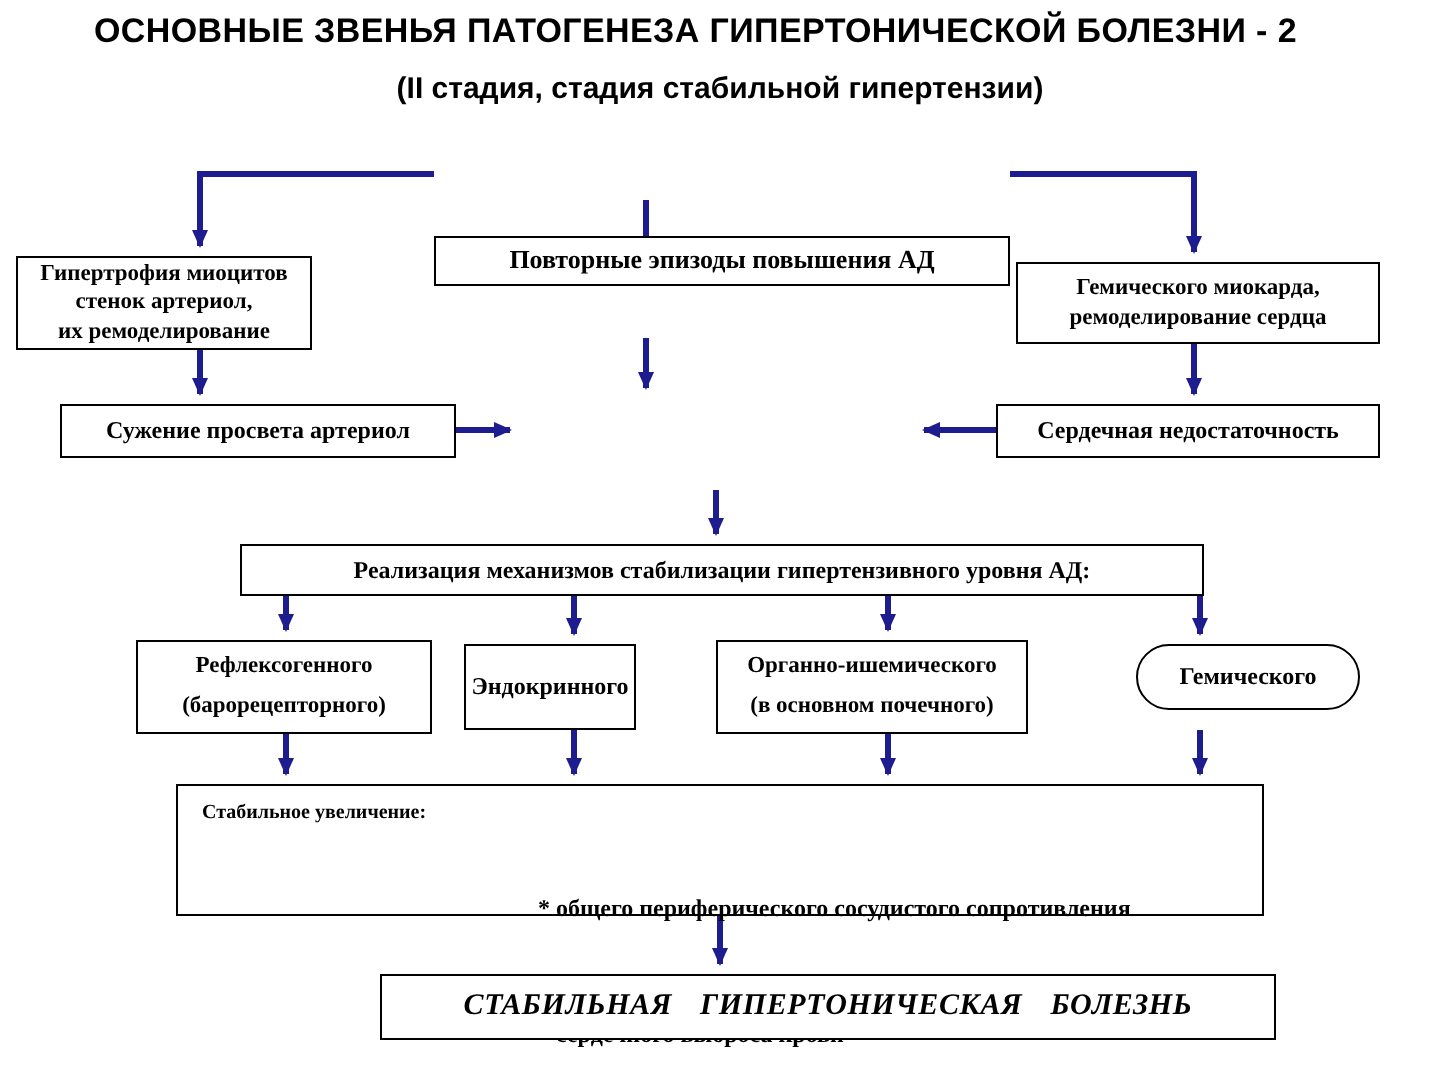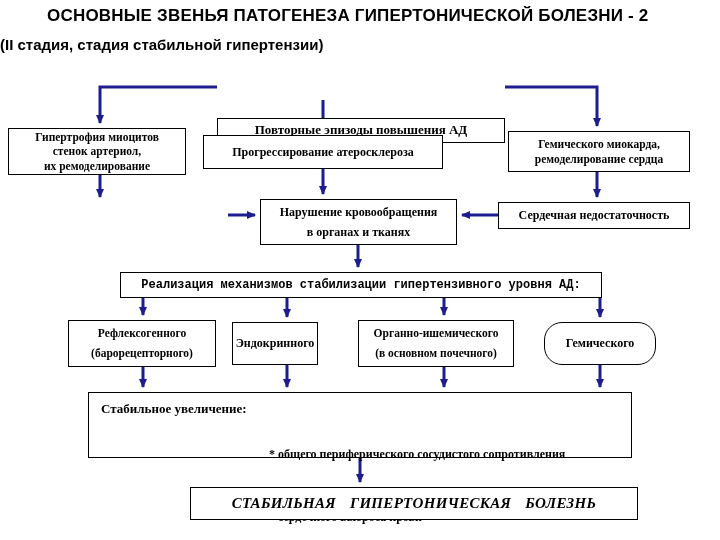--- a/index.html
+++ b/index.html
@@ -7,33 +7,33 @@
     position:relative;width:720px;height:540px;background:#fff;overflow:hidden;
     font-family:"Liberation Serif", serif;color:#000;
   }
   .title{
     position:absolute;top:6px;left:0;width:720px;text-align:left;
     font-family:"Liberation Sans", sans-serif;font-weight:bold;font-size:17px;
     letter-spacing:.2px;
     padding-left:47px;
   }
   .subtitle{
-    position:absolute;top:36px;left:0;width:720px;
+    position:absolute;top:36px;left:0;width:720px;text-align:center;
     font-family:"Liberation Sans", sans-serif;font-weight:bold;font-size:15px;
   }
   .box{
     position:absolute;border:1.6px solid #000;background:#fff;
     display:flex;align-items:center;justify-content:center;text-align:center;
     font-weight:bold;font-size:12px;line-height:1.25;white-space:pre-line;
     box-sizing:border-box;padding:1px 3px;
   }
   .small{font-size:11.5px;}
   .spread{line-height:1.7;}
   .stable-box{justify-content:flex-start;align-items:flex-start;}
-  .stable-label{position:absolute;left:12px;top:8px;font-size:13px;font-weight:bold;white-space:nowrap;}
+  .stable-label{position:absolute;left:12px;top:8px;font-size:10px;font-weight:bold;white-space:nowrap;}
   .stable-items{position:absolute;left:180px;top:8px;text-align:left;font-weight:bold;font-size:12px;}
   .stable-items div{line-height:20px;white-space:nowrap;margin-top:28px;}
   .final{
     font-style:italic;font-size:15px;word-spacing:10px;letter-spacing:.3px;
   }
   svg.connectors{position:absolute;left:0;top:0;width:720px;height:540px;}
   .conn{stroke:var(--arrow,#1d1d8f);stroke-width:3;fill:none;}
   .ah{fill:var(--arrow,#1d1d8f);}
 </style>
 </head>
@@ -65,46 +65,44 @@
     <path class="conn" d="M444,367 V387" marker-end="url(#ah)"></path>
     <path class="conn" d="M600,365 V387" marker-end="url(#ah)"></path>
     <path class="conn" d="M360,458 V482" marker-end="url(#ah)"></path>
   </svg>
 
   <div class="title">ОСНОВНЫЕ ЗВЕНЬЯ ПАТОГЕНЕЗА ГИПЕРТОНИЧЕСКОЙ БОЛЕЗНИ - 2</div>
   <div class="subtitle">(II стадия, стадия стабильной гипертензии)</div>
 
   <div class="box" style="left:217px;top:75px;width:288px;height:25px;font-size:13px;margin-top:43px;">Повторные эпизоды повышения АД</div>
 
-  <div class="box small" style="left:8px;top:128px;width:178px;height:47px;">Гипертрофия миоцитов
+  <div class="box small" style="left:8px;top:128px;width:148px;height:47px;">Гипертрофия миоцитов
 стенок артериол,
 их ремоделирование</div>
 
-  <div class="box" style="left:203px;top:135px;width:240px;height:34px;">Прогрессирование атеросклероза</div>
 
   <div class="box small" style="left:508px;top:131px;width:182px;height:41px;">Гемического миокарда,
 ремоделирование сердца</div>
 
+  <div class="box" style="left:30px;top:202px;width:198px;height:27px;">Сужение просвета артериол</div>
 
-  <div class="box spread" style="left:260px;top:199px;width:197px;height:46px;">Нарушение кровообращения
-в органах и тканях</div>
 
   <div class="box" style="left:498px;top:202px;width:192px;height:27px;">Сердечная недостаточность</div>
 
-  <div class="box" style="left:120px;top:272px;width:482px;height:26px;font-family:Liberation Mono, monospace;">Реализация механизмов стабилизации гипертензивного уровня АД:</div>
+  <div class="box" style="left:120px;top:272px;width:482px;height:26px;">Реализация механизмов стабилизации гипертензивного уровня АД:</div>
 
   <div class="box small spread" style="left:68px;top:320px;width:148px;height:47px;">Рефлексогенного
 (барорецепторного)</div>
 
   <div class="box" style="left:232px;top:322px;width:86px;height:43px;">Эндокринного</div>
 
   <div class="box small spread" style="left:358px;top:320px;width:156px;height:47px;">Органно-ишемического
 (в основном почечного)</div>
 
-  <div class="box" style="left:544px;top:322px;width:112px;height:43px;border-radius:18px;">Гемического</div>
+  <div class="box" style="left:568px;top:322px;width:112px;height:33px;border-radius:18px;">Гемического</div>
 
   <div class="box stable-box" style="left:88px;top:392px;width:544px;height:66px;">
     <span class="stable-label">Стабильное увеличение:</span>
     <div class="stable-items">
       <div>* общего периферического сосудистого сопротивления</div>
       <div>* сердечного выброса крови</div>
     </div>
   </div>
 
   <div class="box final" style="left:190px;top:487px;width:448px;height:33px;">СТАБИЛЬНАЯ ГИПЕРТОНИЧЕСКАЯ БОЛЕЗНЬ</div>

